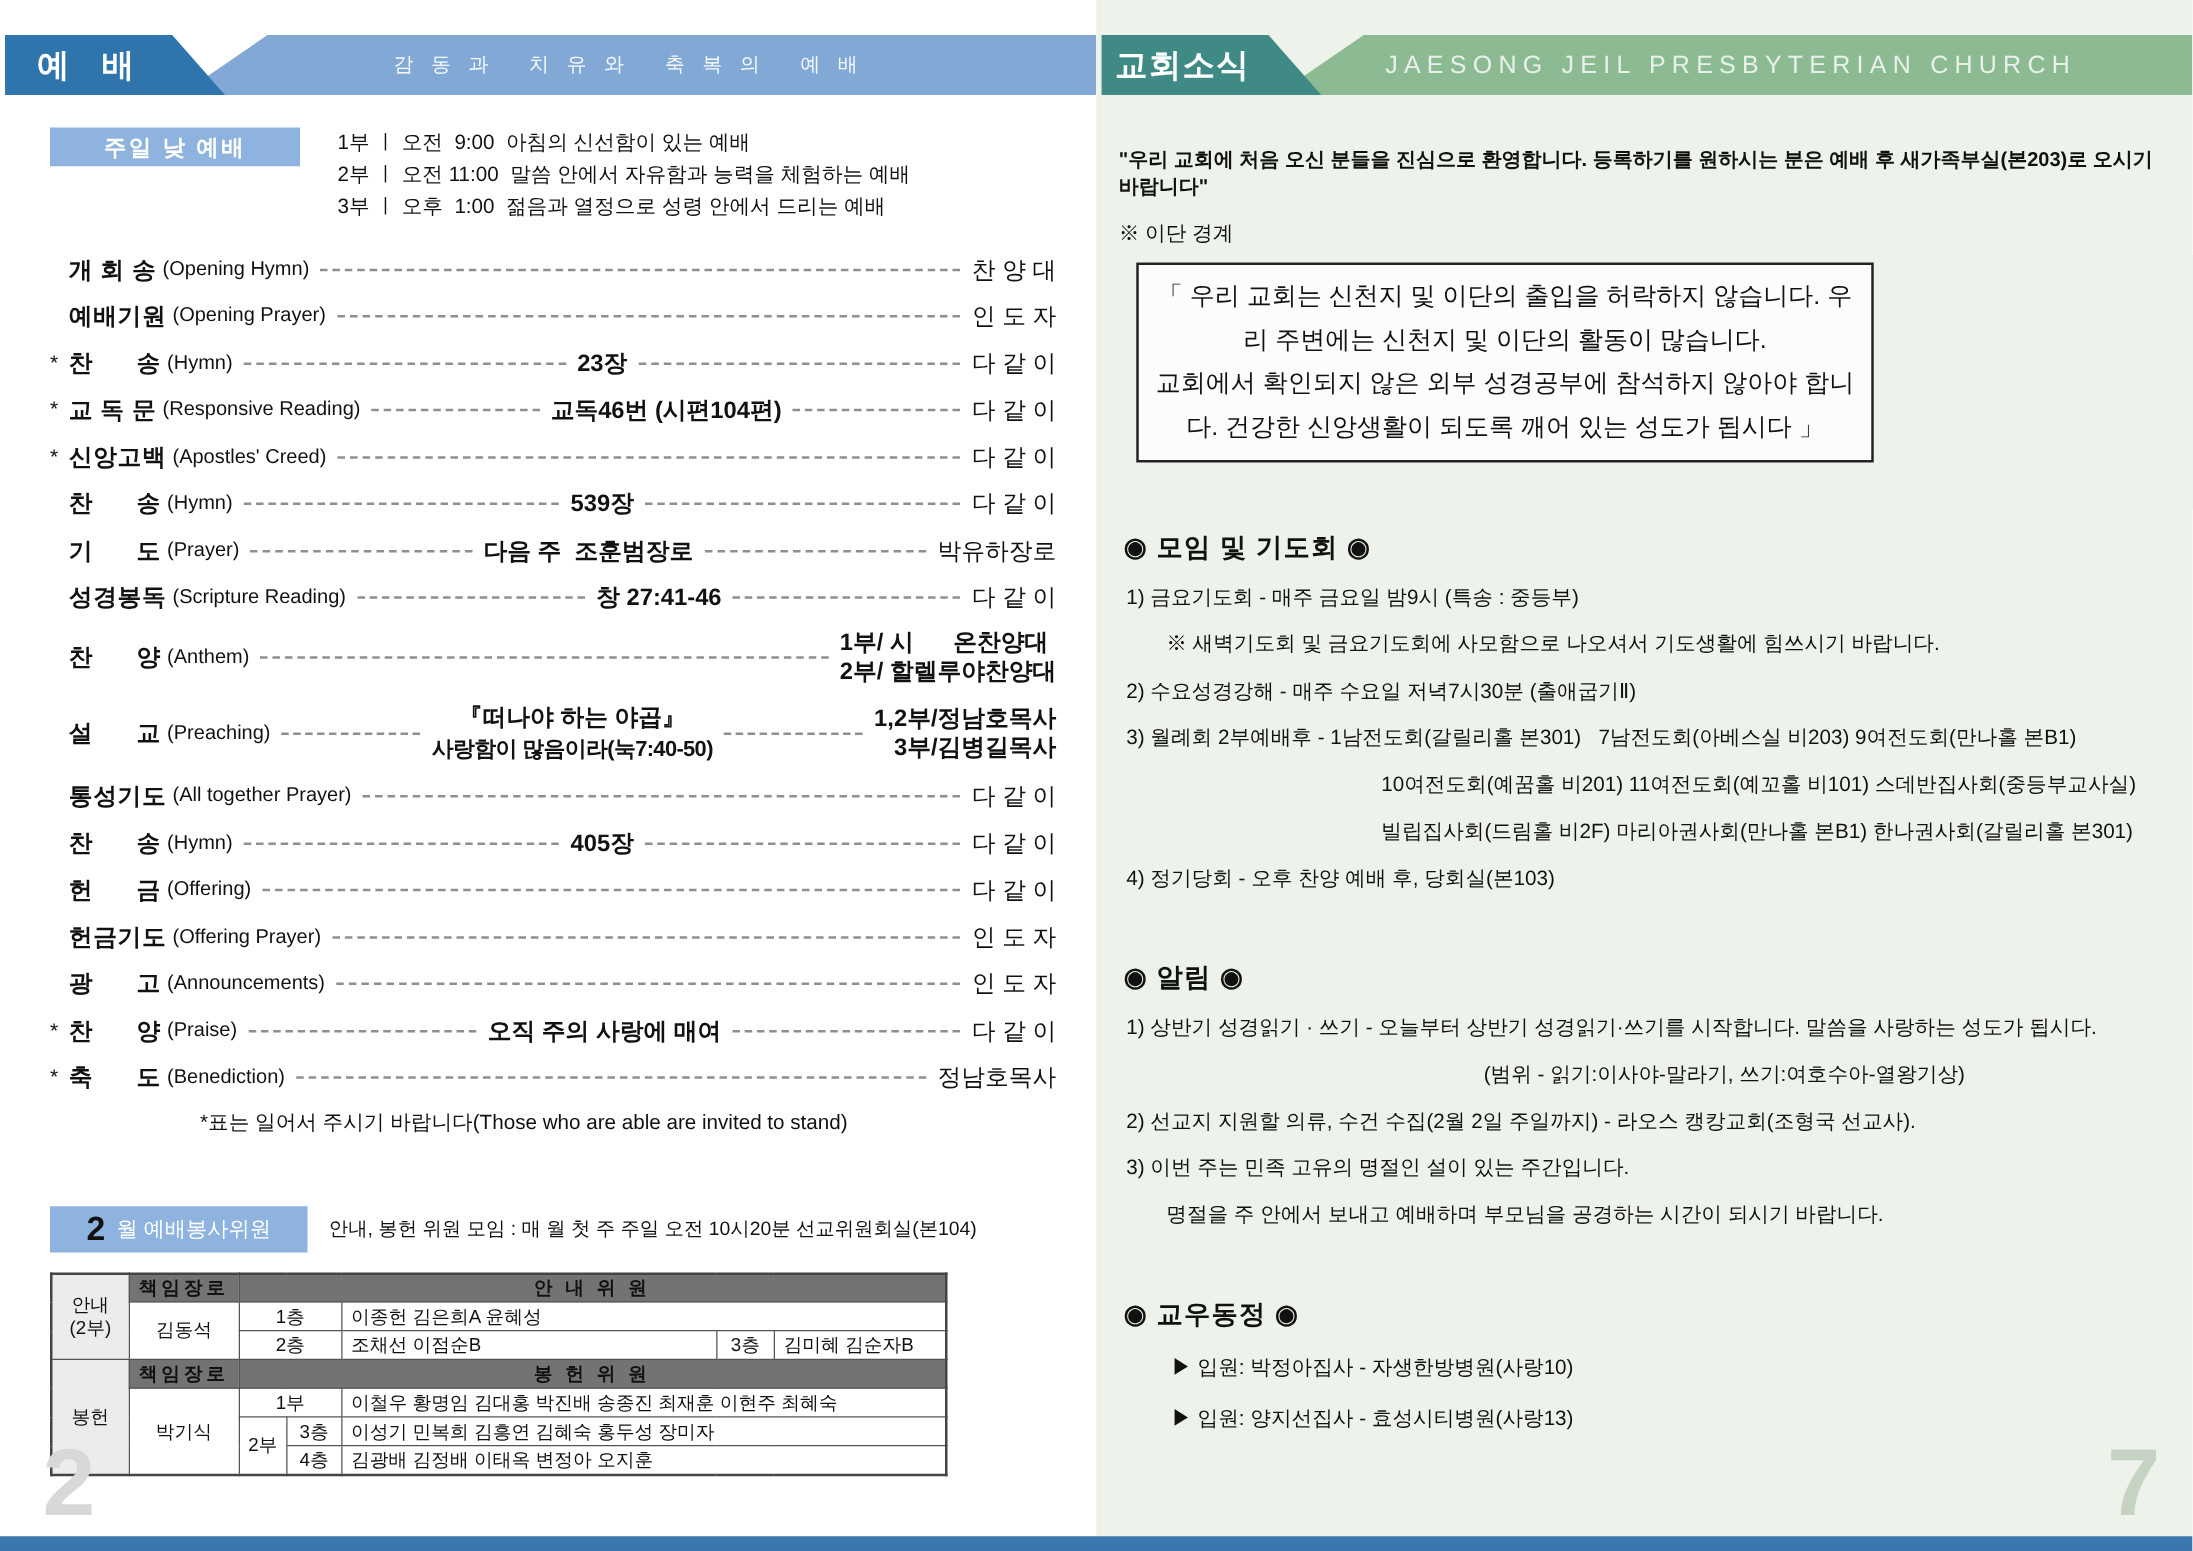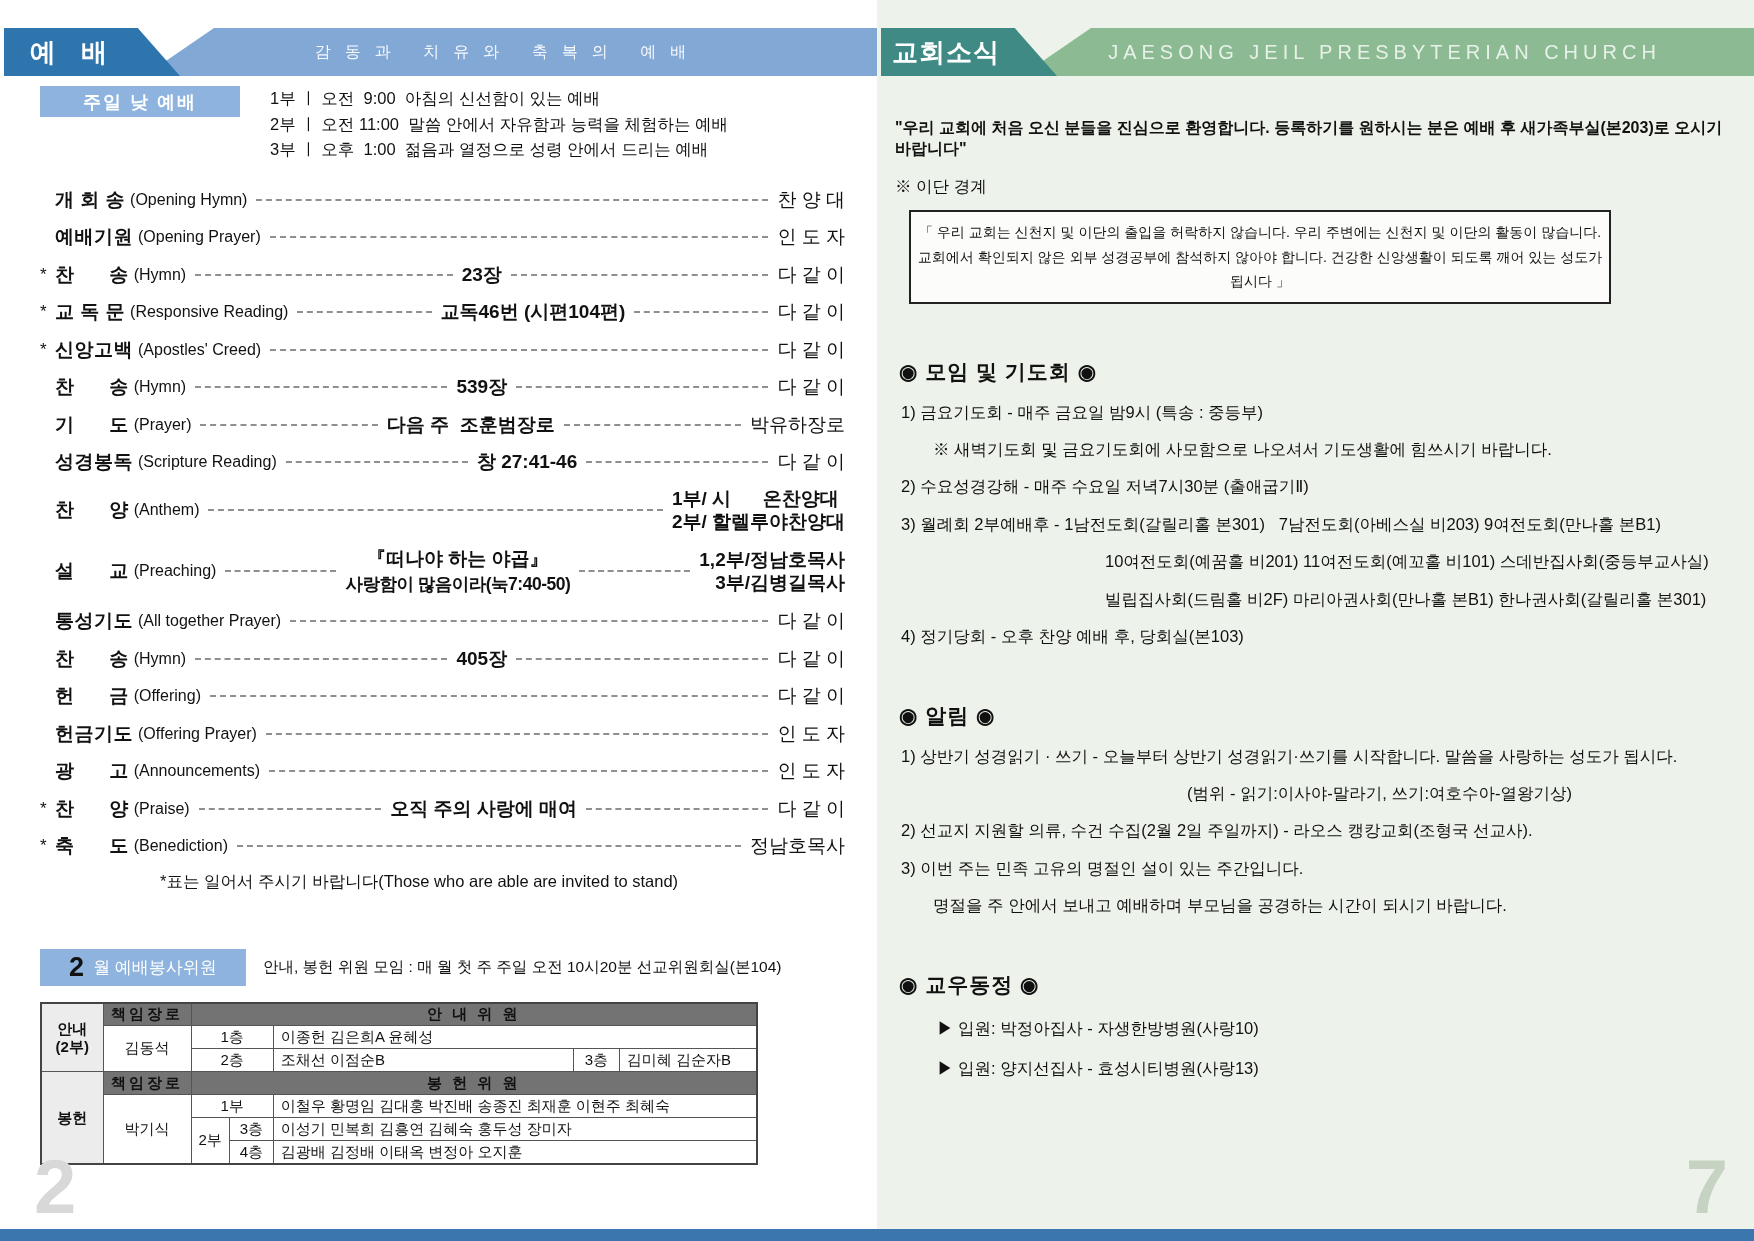--- a/index.html
+++ b/index.html
@@ -23,21 +23,21 @@
     display:flex;align-items:center;justify-content:center;padding-right:46px}
   .leftp .light{background:var(--left-light,#82a8d6)}
   .leftp .dark{background:var(--left-dark,#2e74ad)}
   .rightp .light{background:var(--right-light,#8cbb93)}
   .rightp .dark{background:var(--right-dark,#3f8a85)}
   .band-title{color:#fff;font-size:26px;font-weight:700;white-space:pre;letter-spacing:1px}
   .tag-ko{color:rgba(255,255,255,.93);font-size:16px;letter-spacing:14px;white-space:pre}
   .tag-en{color:rgba(255,255,255,.8);font-size:20px;letter-spacing:5px;white-space:pre}
 
   
-  .content-left{padding:10px 32px 0 40px}
+  .content-left{padding:26px 32px 0 40px}
   .times-row{display:flex;align-items:flex-start}
   .badge{width:200px;height:31px;background:var(--left-badge,#8db3de);color:#fff;font-weight:700;
     font-size:18px;display:flex;align-items:center;justify-content:center;letter-spacing:2px;white-space:pre}
   .times{margin-left:30px;font-size:16.5px;line-height:1.55}
   .times div{white-space:pre}
 
   .order{margin-top:24px}
   .row{display:flex;align-items:center;margin-bottom:11.5px;min-height:22px;font-size:19px}
   .row .star{width:15px;font-size:17px;text-align:left}
   .row .k{font-weight:600;white-space:pre;letter-spacing:.5px}
@@ -54,35 +54,35 @@
   .vol-row{display:flex;align-items:center;margin-top:56px}
   .vol-badge{width:206px;height:37px;background:var(--left-badge,#8db3de);display:flex;align-items:center;
     justify-content:center;gap:9px}
   .vol-badge .m{font-size:27px;font-weight:700;color:#111}
   .vol-badge .t{font-size:17px;font-weight:400;color:#fff;white-space:pre}
   .vol-note{margin-left:17px;font-size:15.5px;white-space:pre}
 
   table.vol{margin-top:16px;border-collapse:collapse;width:718px;font-size:15px;border:2px solid #444}
   table.vol td{border:1px solid #555;padding:1px 7px;height:23px;background:#fff;white-space:pre}
   table.vol td.hd{background:#737373;text-align:center;font-weight:600;letter-spacing:3px}
-  table.vol td.grp{background:#ececec;text-align:center;font-weight:700;letter-spacing:0;line-height:1.2}
+  table.vol td.grp{background:#ececec;text-align:center;font-weight:400;letter-spacing:0;line-height:1.2}
   table.vol td.lbl{text-align:center}
   table.vol td.ldr{text-align:center}
 
   .pagenum{position:absolute;bottom:16px;font-size:76px;font-weight:700;line-height:1}
   .pagenum.pl{left:34px;color:var(--pn-left,#d8d8d8)}
   .pagenum.pr{right:26px;color:var(--pn-right,#c6d3c2)}
   .footer-bar{position:absolute;left:0;right:0;bottom:0;height:12px;background:var(--footer,#3b76ae);z-index:5}
 
   
   .content-right{padding:42px 22px 0 18px}
   .welcome{font-weight:700;font-size:16px;white-space:pre-wrap}
   .heresy{margin-top:16px;font-size:16.5px}
-  .warnbox{margin:12px 0 0 14px;width:702px;border:2px solid #222;background:#fcfdfb;text-align:center;
-    padding:8px 0;font-size:14px;line-height:1.75}
+  .warnbox{margin:12px 0 0 14px;width:590px;border:2px solid #222;background:#fcfdfb;text-align:center;
+    padding:8px 10px;font-size:20px;line-height:1.75}
   .sec-title{margin:54px 0 0 4px;font-size:21px;font-weight:700;letter-spacing:1px}
   .item{font-size:16.5px;line-height:1.3;margin:16px 0;white-space:pre-wrap}
   .ind0{margin-left:6px}
   .ind1{margin-left:38px}
   .ind2{margin-left:210px}
   .ind3{margin-left:292px}
   .members .item{margin:19px 0 19px 42px}
 </style>
 </head>
 <body>

